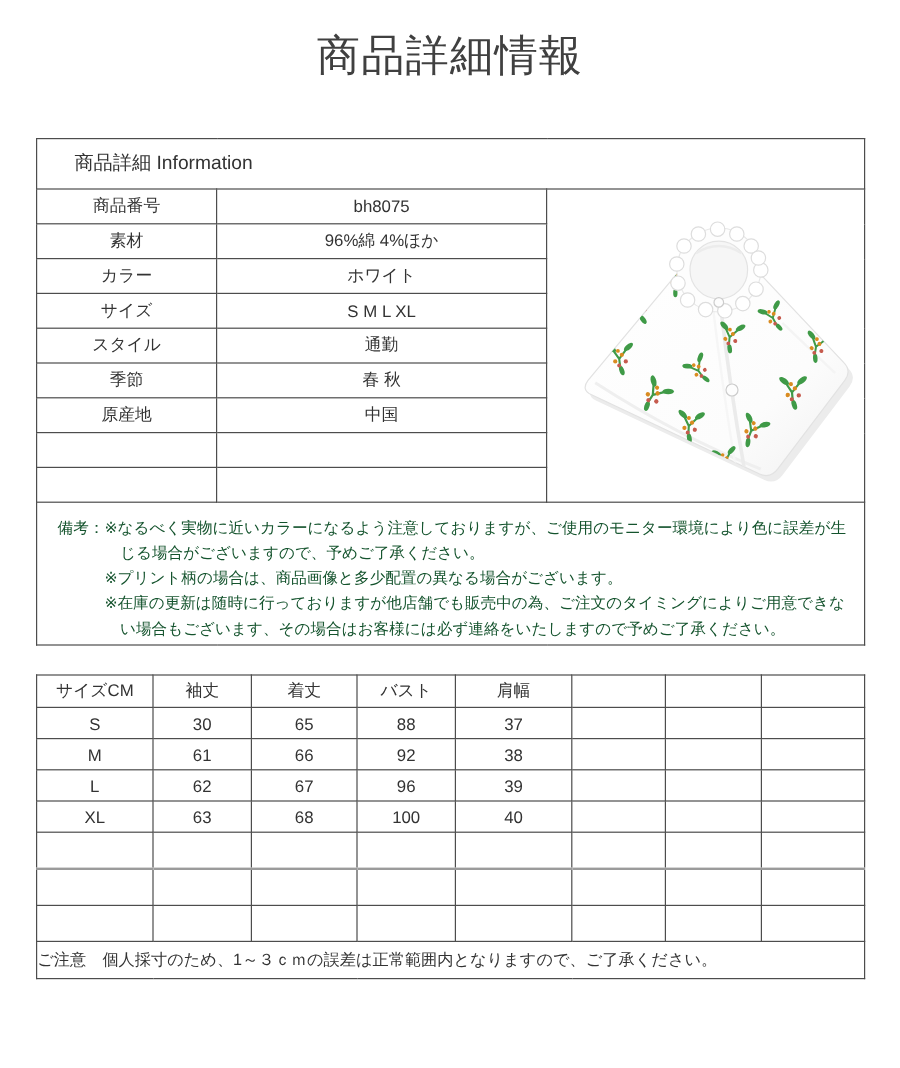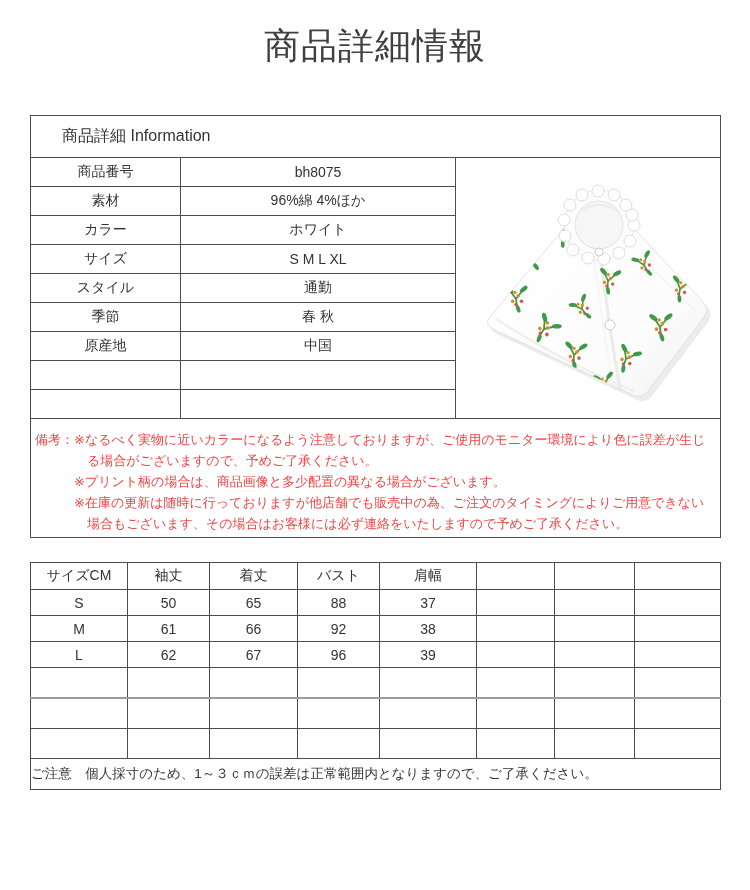--- a/index.html
+++ b/index.html
@@ -19,21 +19,21 @@
     padding:0;color:#333;overflow:hidden;vertical-align:middle;
   }
   
   .info-table{margin-top:44px;}
   .info-table tr.t-header td{height:41px;text-align:left;padding-left:31px;font-size:16px;}
   .info-table tr.data td{height:28px;}
   .img-cell{background:#ffffff;padding:0;}
   .img-cell svg{display:block;}
   tr.remarks td{
     height:108px;text-align:left;vertical-align:top;
-    padding:10px 14px 0 4px;font-size:13px;line-height:21px;color:#ef4444;
+    padding:10px 14px 0 17px;font-size:13px;line-height:21px;color:#14532d;
   }
   .remarks-flex{display:flex;align-items:flex-start;}
   .rem-label{white-space:nowrap;}
   .rem-items{flex:1;}
   .rem-item{padding-left:1em;text-indent:-1em;}
   
   .size-table{margin-top:24px;}
   .size-table tr.t-header td{height:37px;text-align:left;padding-left:31px;font-size:15px;}
   .size-table tr.cols td{height:26px;}
   .size-table tr.srow td{height:25px;}
@@ -200,21 +200,21 @@
       <td>袖丈</td>
       <td>着丈</td>
       <td>バスト</td>
       <td>肩幅</td>
       <td></td>
       <td></td>
       <td></td>
     </tr>
     <tr class="srow">
       <td>S</td>
-      <td>50</td>
+      <td>30</td>
       <td>65</td>
       <td>88</td>
       <td>37</td>
       <td></td>
       <td></td>
       <td></td>
     </tr>
     <tr class="srow">
       <td>M</td>
       <td>61</td>
@@ -228,20 +228,30 @@
     <tr class="srow">
       <td>L</td>
       <td>62</td>
       <td>67</td>
       <td>96</td>
       <td>39</td>
       <td></td>
       <td></td>
       <td></td>
     </tr>
+    <tr class="srow">
+      <td>XL</td>
+      <td>63</td>
+      <td>68</td>
+      <td>100</td>
+      <td>40</td>
+      <td></td>
+      <td></td>
+      <td></td>
+    </tr>
     <tr class="empty">
       <td></td>
         <td></td>
         <td></td>
         <td></td>
       <td></td>
         <td></td>
         <td></td>
         <td></td>
     </tr>

